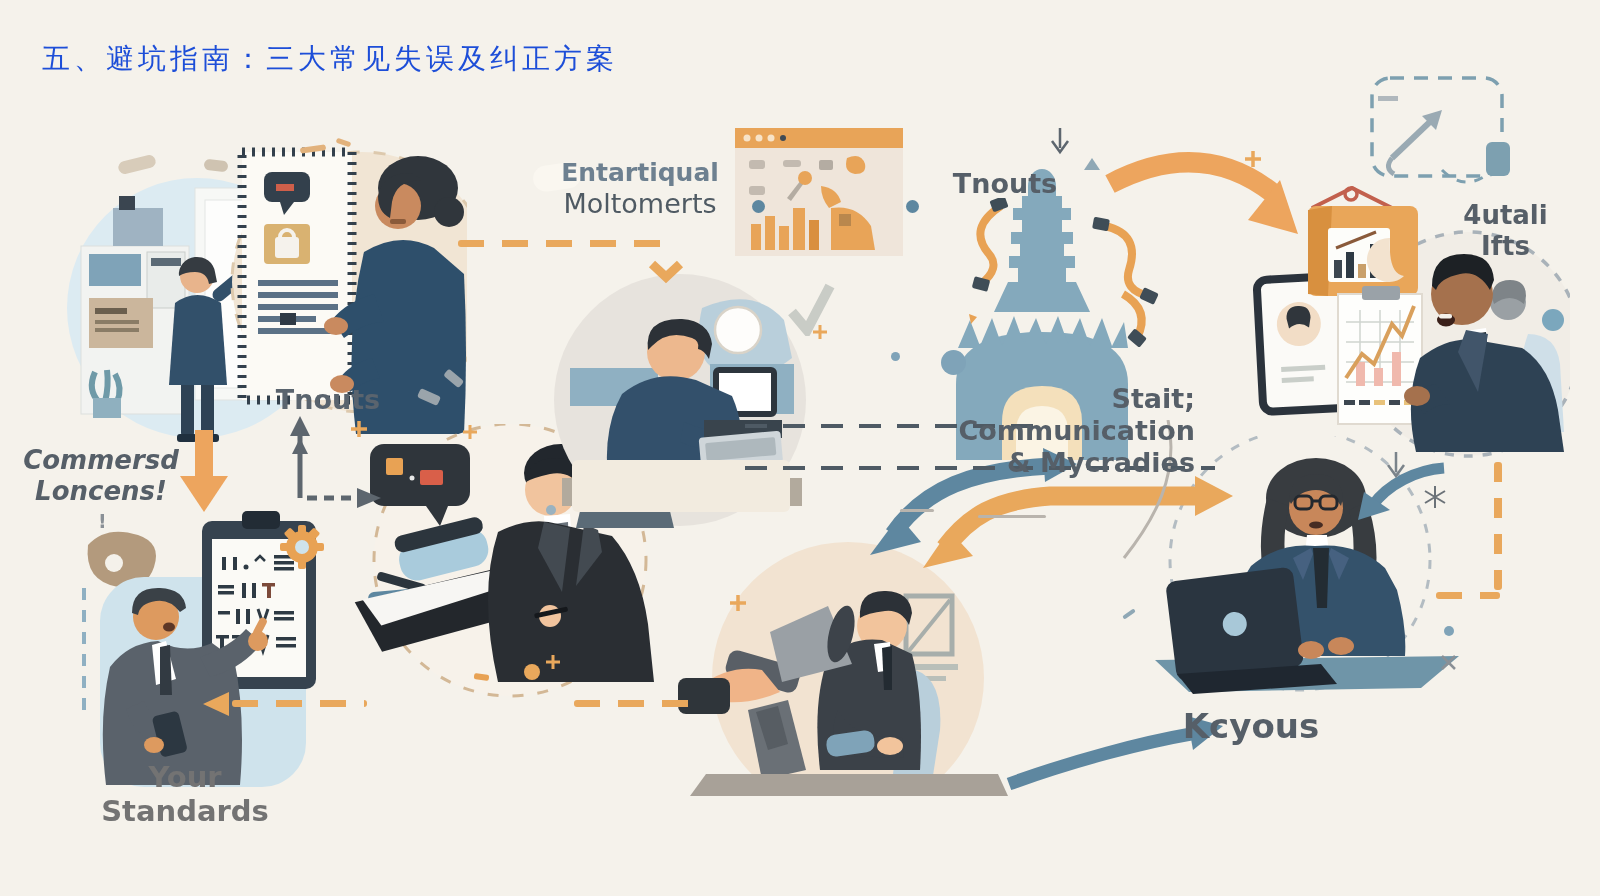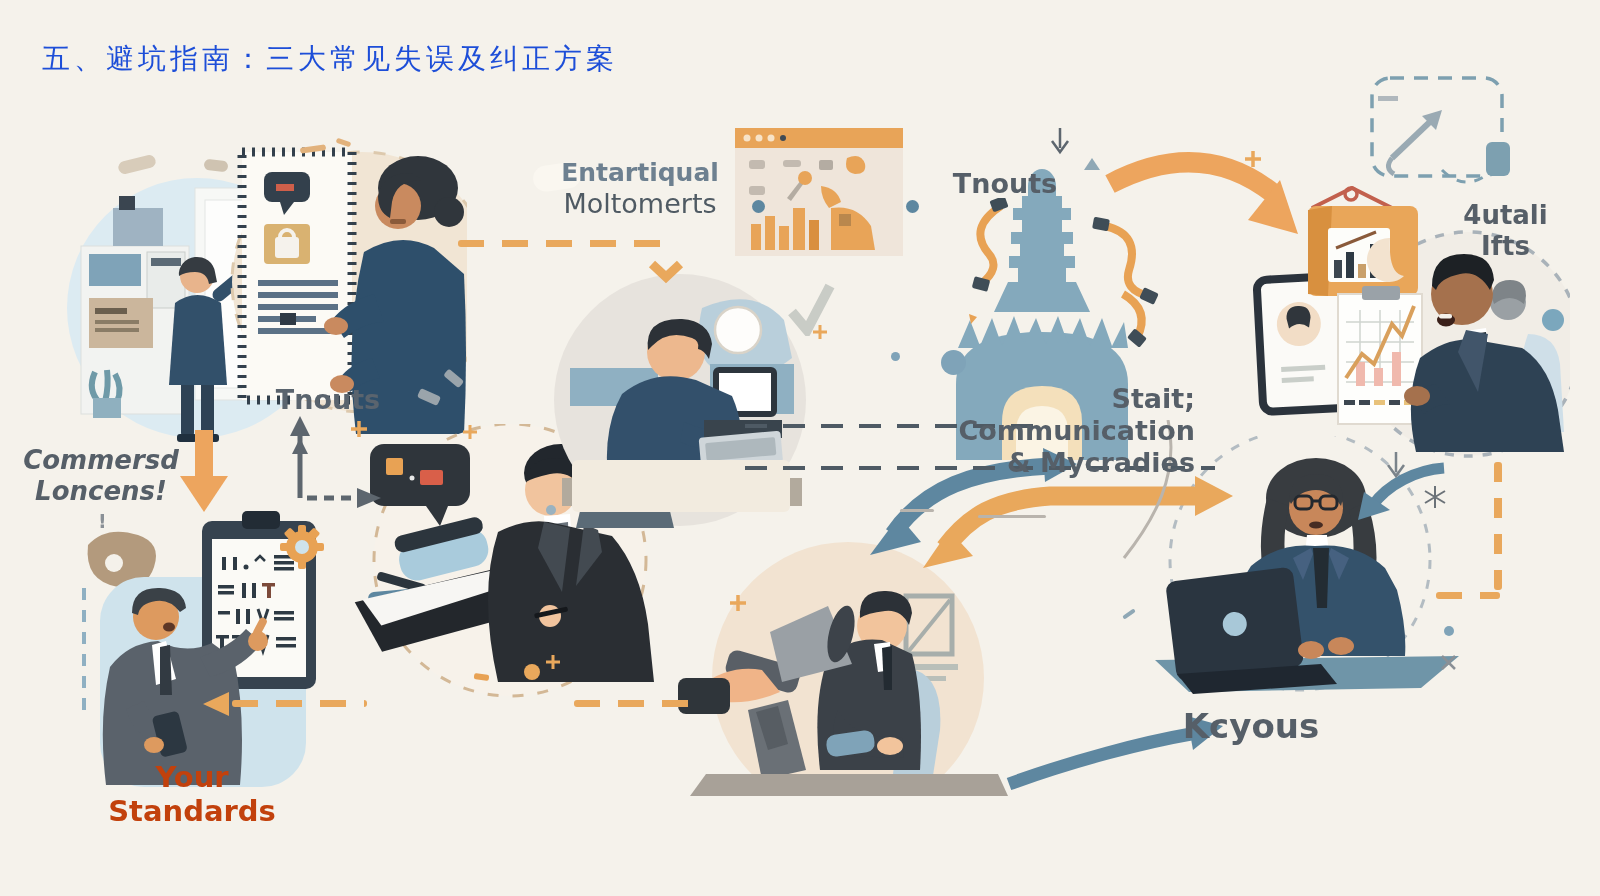--- a/index.html
+++ b/index.html
@@ -564,17 +564,17 @@
     <span>Commersd</span>
     <span>Loncens!</span>
   </div>
 
   <div class="lbl" style="left:905px;top:383px;width:290px;text-align:right;font-size:27px;">
     <span>Stait; Communication</span>
     <span>&amp; Mycradies</span>
   </div>
 
 
-  <div class="lbl" style="left:72px;top:760px;width:240px;font-size:29px;font-weight:700;color:#c2410c;">Your Standards</div>
+  <div class="lbl" style="left:65px;top:760px;width:240px;font-size:29px;font-weight:700;color:#737373;">Your Standards</div>
 
   <div class="lbl" style="left:1176px;top:682px;width:150px;font-size:34px;margin-top:24px;">Kcyous</div>
 
 </div>
 
 </body></html>

